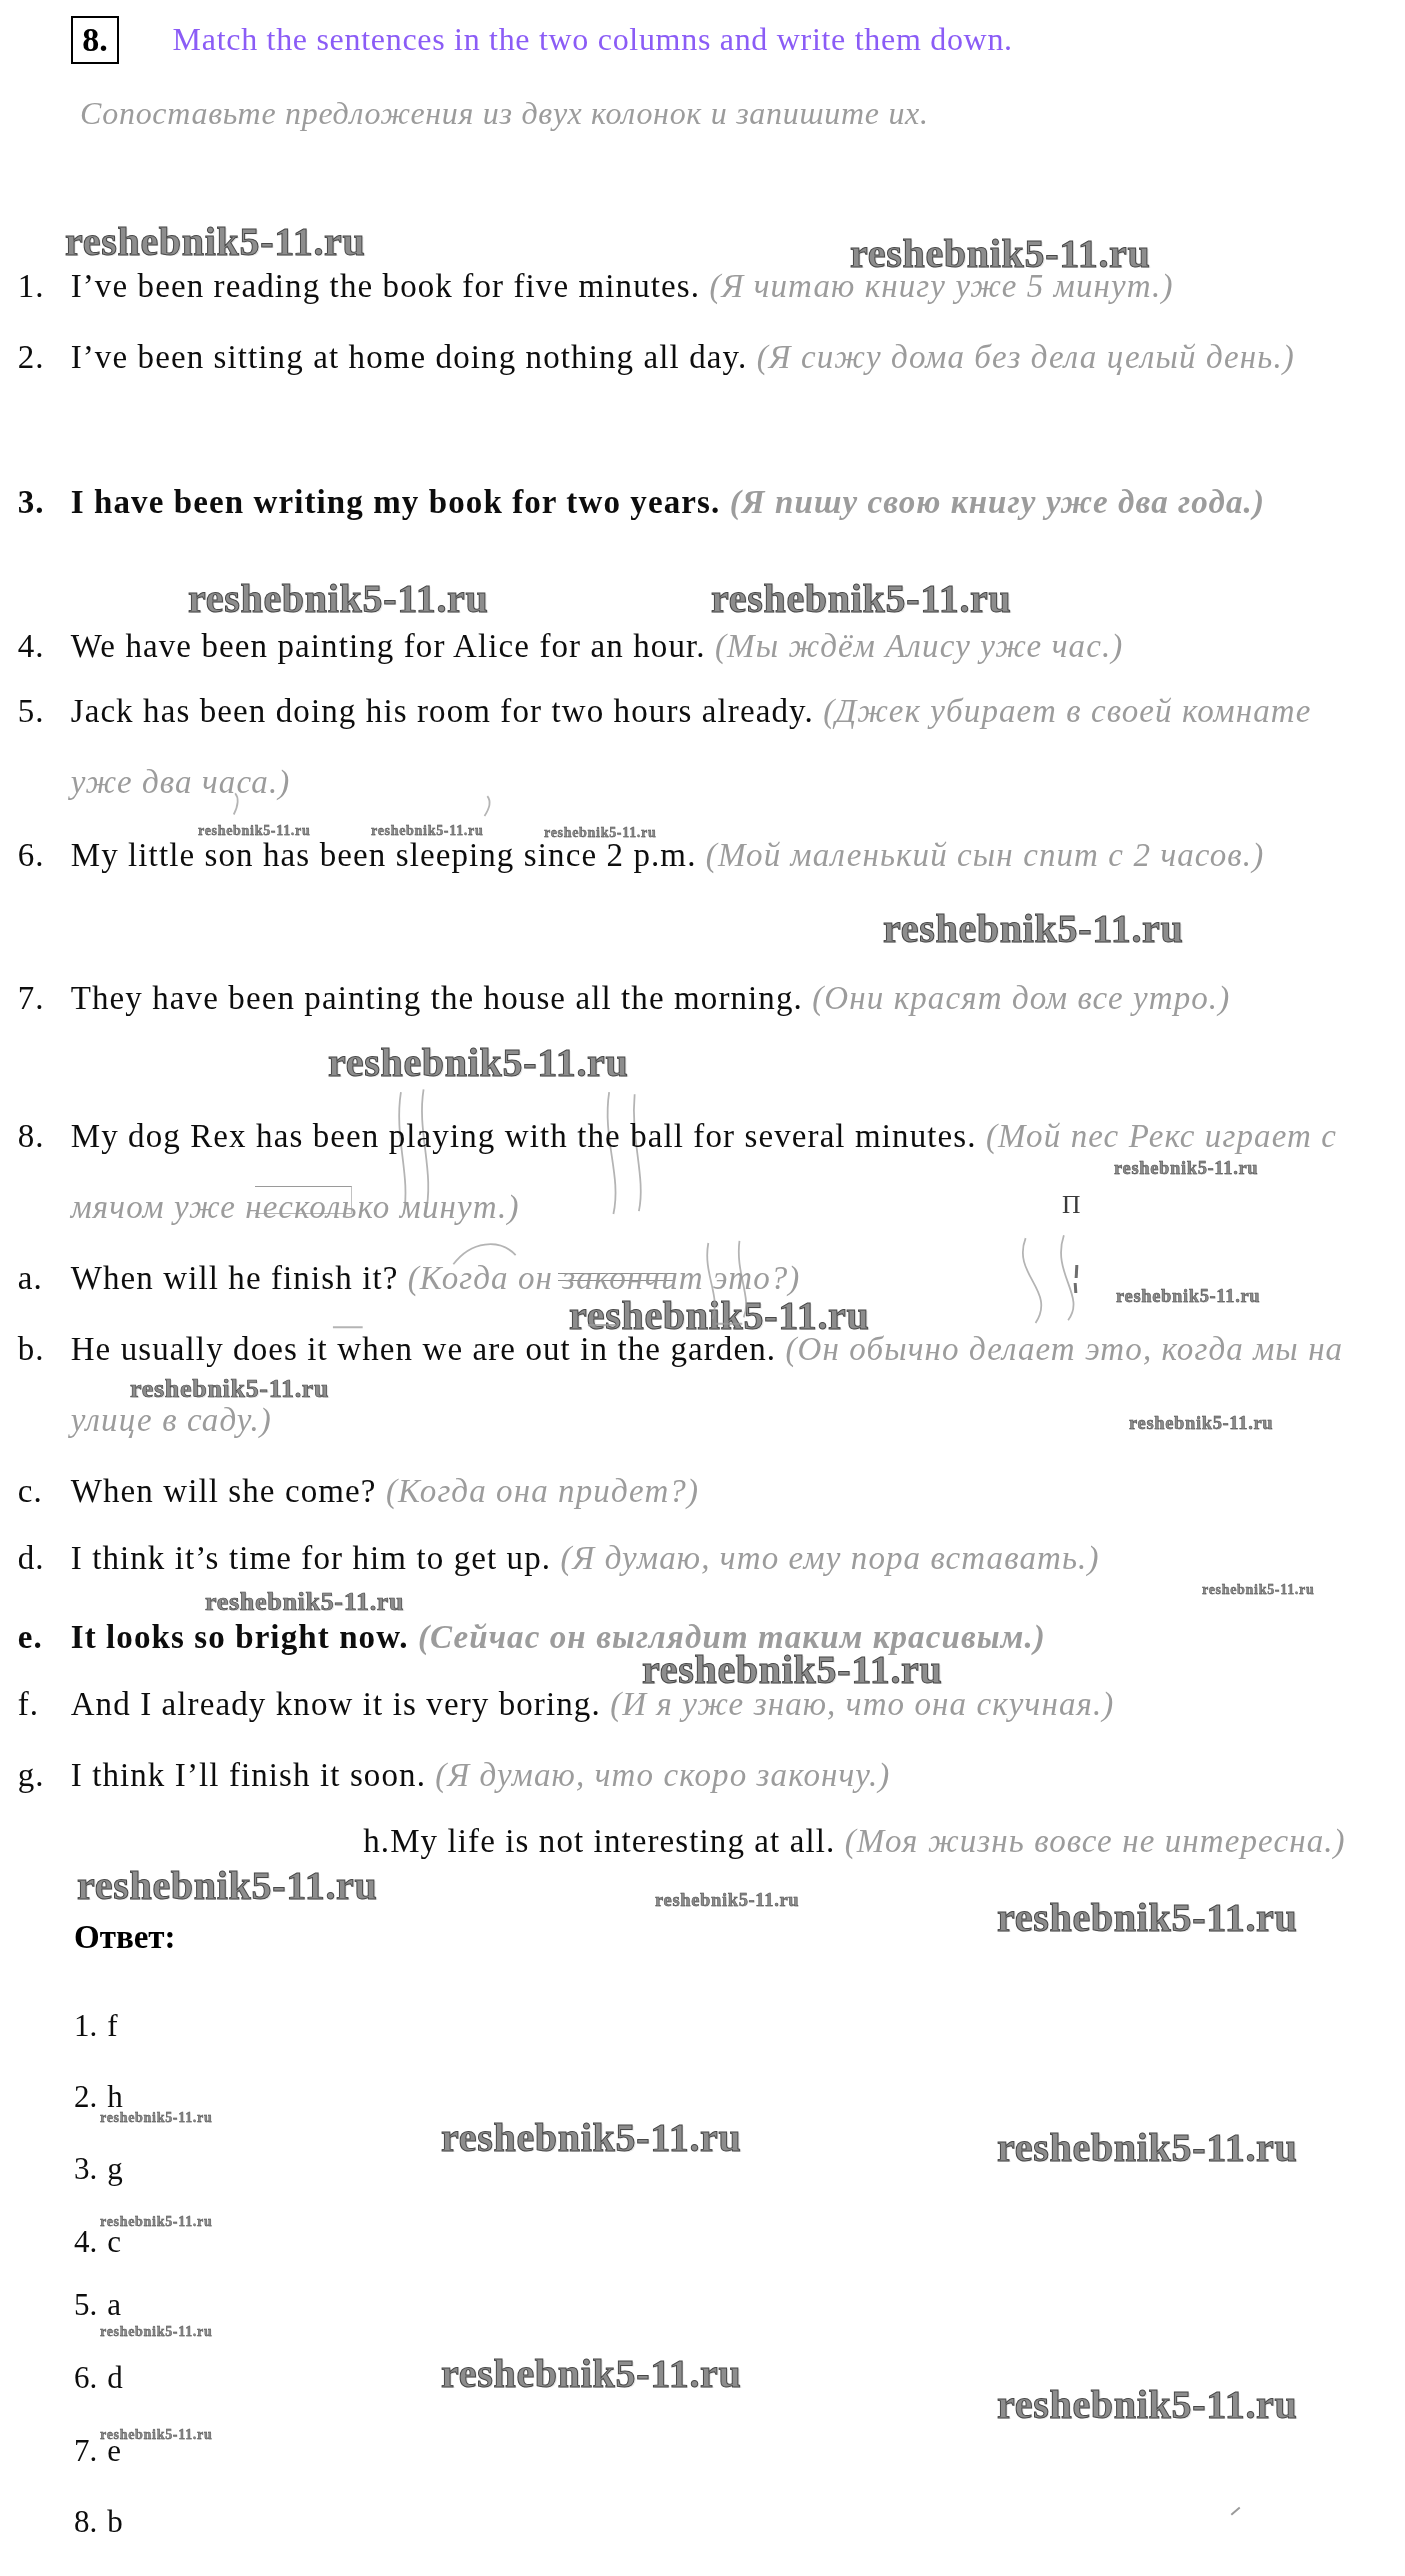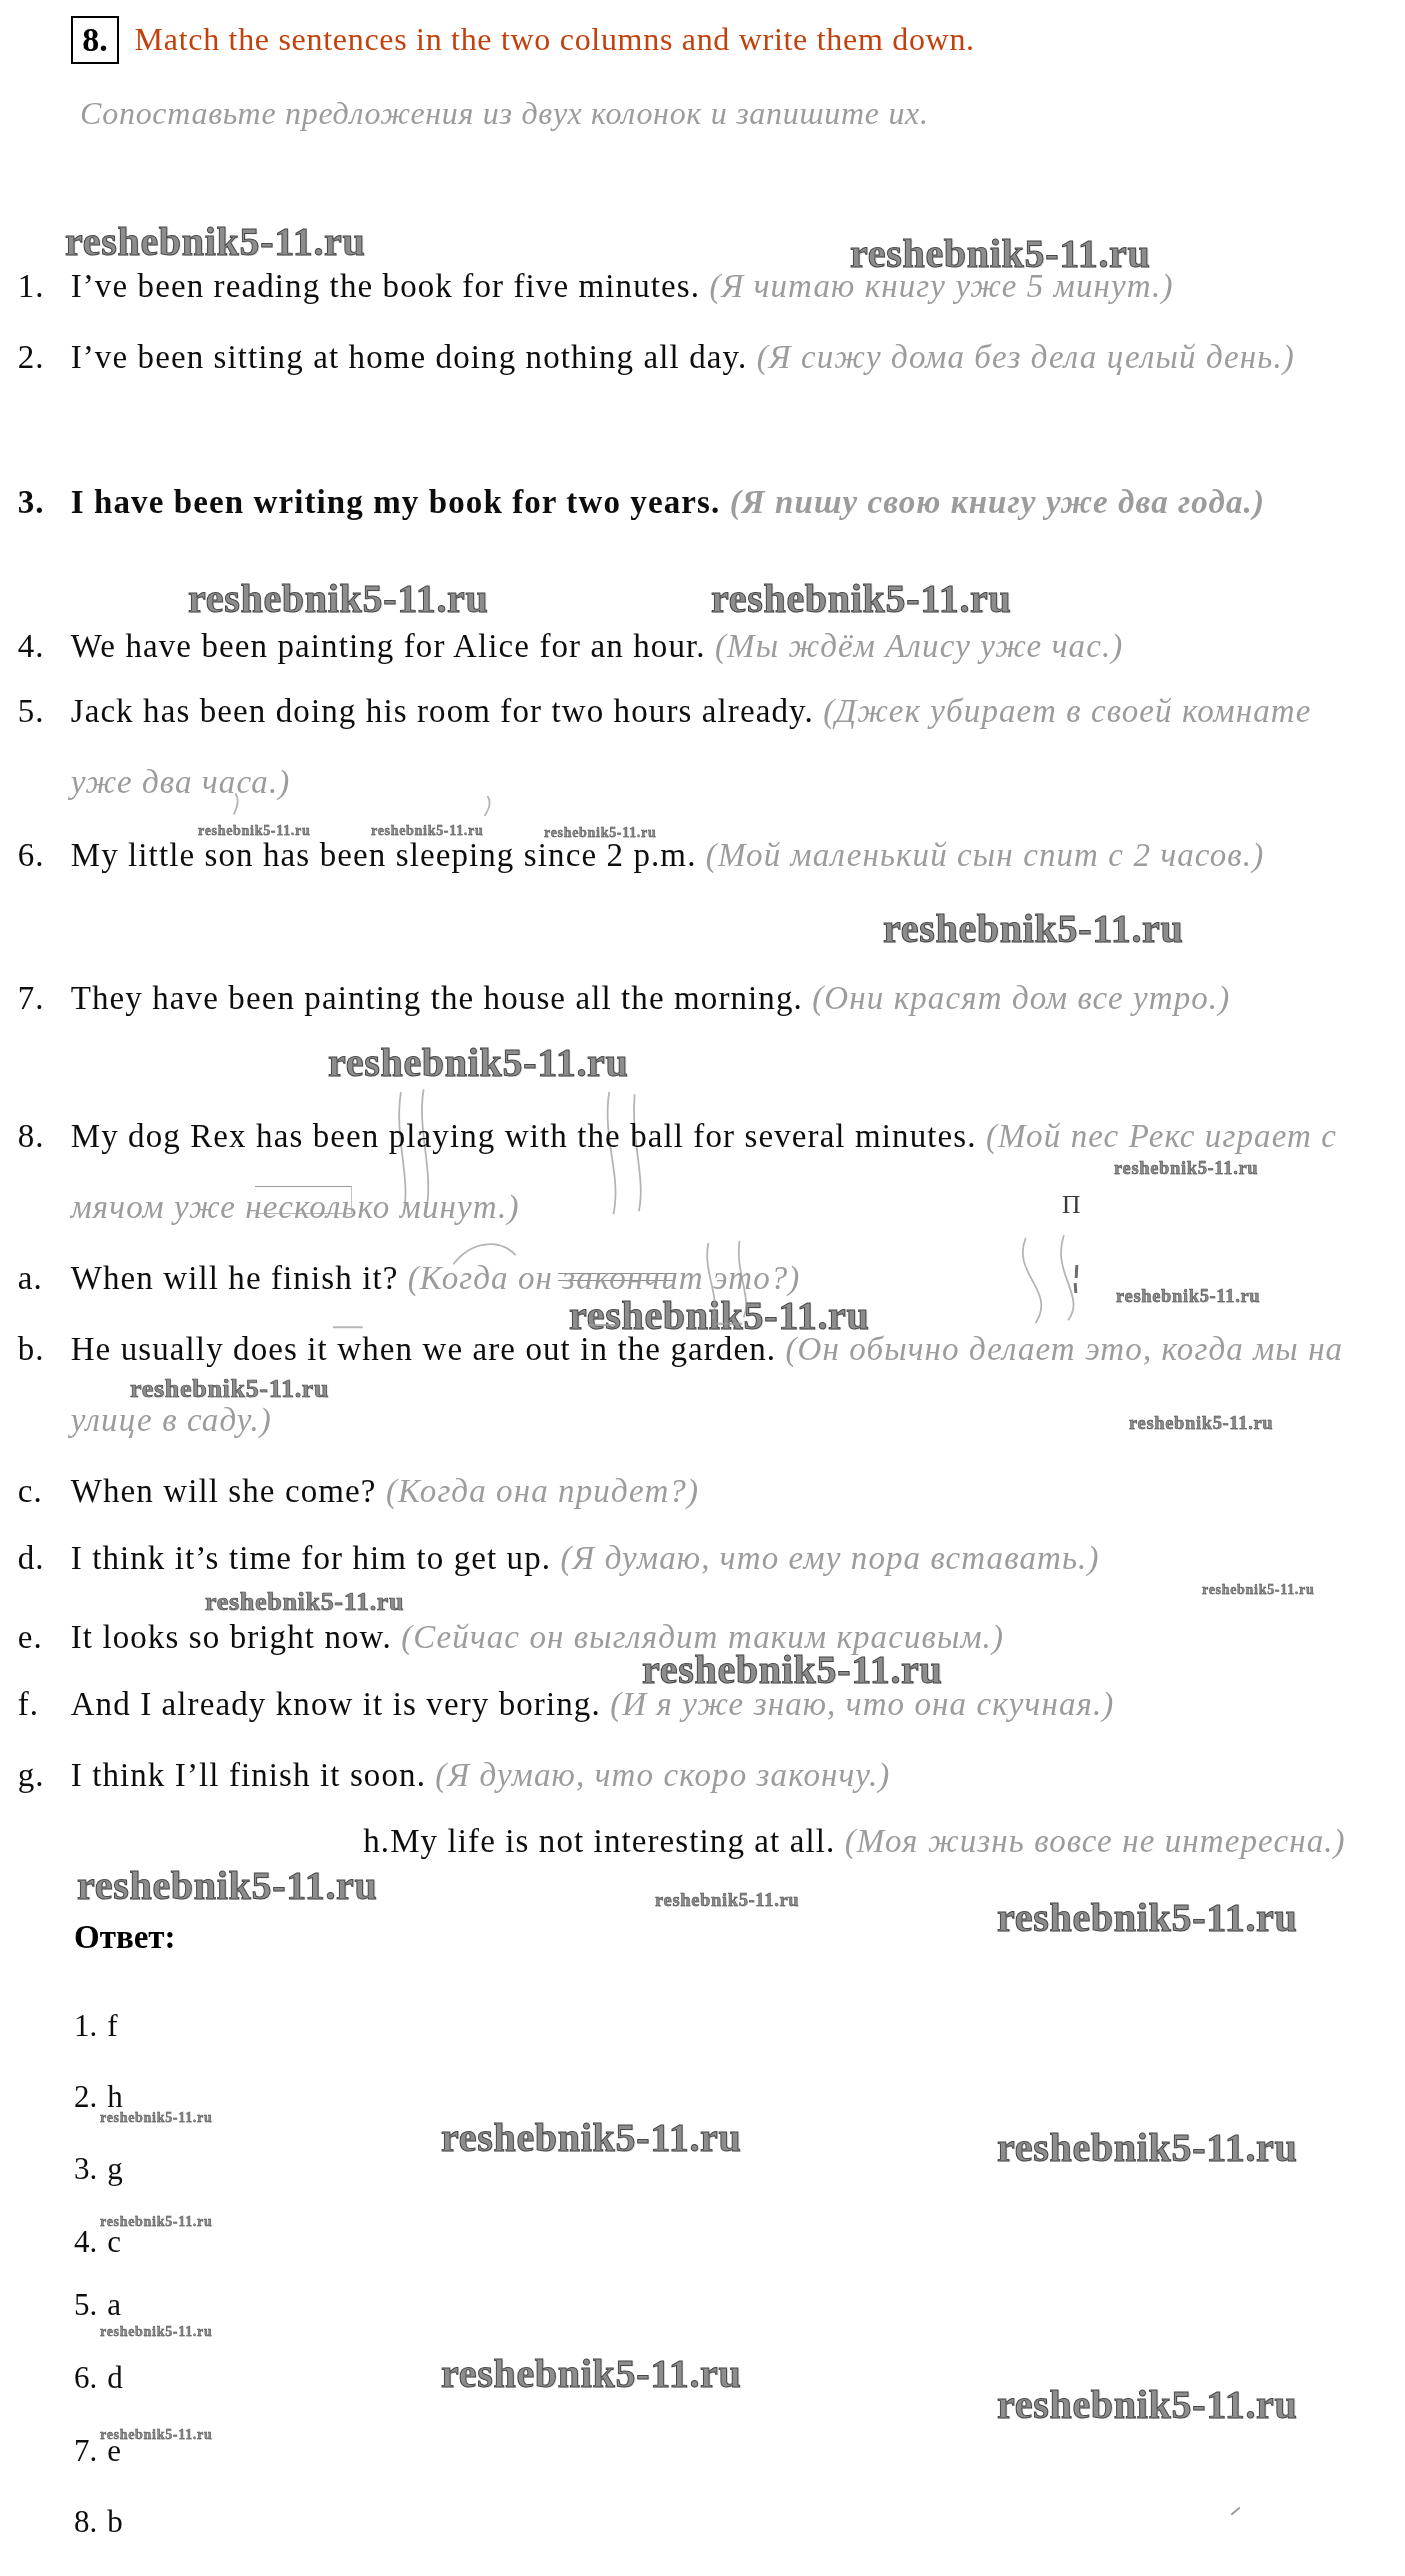--- a/index.html
+++ b/index.html
@@ -3,21 +3,21 @@
 <meta charset="utf-8">
 <style>
   html,body{margin:0;padding:0;background:#fff;}
   .page{position:relative;width:1406px;height:2576px;background:#ffffff;
         font-family:"Liberation Serif",serif;overflow:hidden;}
 
   
   .task-header{position:absolute;top:15.6px;left:71px;display:flex;align-items:center;gap:15.6px;}
   .task-number-box{border:2.8px solid #000;width:44px;height:44px;display:flex;align-items:center;
         justify-content:center;font-weight:700;font-size:34px;color:#000;}
-  .task-title{font-size:32px;color:#c2410c;letter-spacing:0.7px;}
+  .task-title{font-size:32px;color:#8b5cf6;letter-spacing:0.7px;margin-left:38px;}
   .task-subtitle{position:absolute;top:78px;left:80px;font-size:32px;line-height:71px;
         font-style:italic;color:#9c9c9c;letter-spacing:0.7px;}
   .translation-heading{position:absolute;top:159px;left:71px;font-size:33px;line-height:71px;
         font-weight:700;color:#000;}
 
   
   .line{position:absolute;left:17.7px;width:1275px;padding-left:53px;font-size:33px;
         line-height:71px;letter-spacing:1.1px;color:#0d0d0d;}
   .num{display:inline-block;width:53px;margin-left:-53px;color:#0d0d0d;}
   .en{color:#0d0d0d;}
@@ -123,21 +123,21 @@
       <div class="line" style="top: 676px;"><span class="num">5.</span><span class="en">Jack has been doing his room for two hours already.</span> <span class="ru">(Джек убирает в своей комнате уже два часа.)</span></div>
       <div class="line" style="top: 820px;"><span class="num">6.</span><span class="en">My little son has been sleeping since 2 p.m.</span> <span class="ru">(Мой маленький сын спит с 2 часов.)</span></div>
       <div class="line" style="top: 963px;"><span class="num">7.</span><span class="en">They have been painting the house all the morning.</span> <span class="ru">(Они красят дом все утро.)</span></div>
       <div class="line" style="top: 1101px;"><span class="num">8.</span><span class="en">My dog Rex has been playing with the ball for several minutes.</span> <span class="ru">(Мой пес Рекс играет с мячом уже несколько минут.)</span></div>
     </div>
   <div id="letters-layer">
       <div class="line" style="top: 1243px;"><span class="num">a.</span><span class="en">When will he finish it?</span> <span class="ru">(Когда он закончит это?)</span></div>
       <div class="line" style="top: 1314px;"><span class="num">b.</span><span class="en">He usually does it when we are out in the garden.</span> <span class="ru">(Он обычно делает это, когда мы на улице в саду.)</span></div>
       <div class="line" style="top: 1456px;"><span class="num">c.</span><span class="en">When will she come?</span> <span class="ru">(Когда она придет?)</span></div>
       <div class="line" style="top: 1523px;"><span class="num">d.</span><span class="en">I think it’s time for him to get up.</span> <span class="ru">(Я думаю, что ему пора вставать.)</span></div>
-      <div class="line" style="top: 1602px;"><span class="num">e.</span><span class="en">It looks so bright now.</span> <span class="ru">(Сейчас он выглядит таким красивым.)</span></div>
+      <div class="line" style="top: 1602px; font-weight: bold;"><span class="num">e.</span><span class="en">It looks so bright now.</span> <span class="ru">(Сейчас он выглядит таким красивым.)</span></div>
       <div class="line" style="top: 1669px;"><span class="num">f.</span><span class="en">And I already know it is very boring.</span> <span class="ru">(И я уже знаю, что она скучная.)</span></div>
       <div class="line" style="top: 1740px;"><span class="num">g.</span><span class="en">I think I’ll finish it soon.</span> <span class="ru">(Я думаю, что скоро закончу.)</span></div>
       <div class="line" style="top: 1806px; text-align: right;"><span class="num">h.</span><span class="en">My life is not interesting at all.</span> <span class="ru">(Моя жизнь вовсе не интересна.)</span></div>
     </div>
 
   <div class="answer-heading">Ответ:</div>
   <div id="answers-layer">
       <div class="answer-line" style="top: 1990px;"><span class="anum">1.</span><span class="alet">f</span></div>
       <div class="answer-line" style="top: 2061px;"><span class="anum">2.</span><span class="alet">h</span></div>
       <div class="answer-line" style="top: 2133px;"><span class="anum">3.</span><span class="alet">g</span></div>

